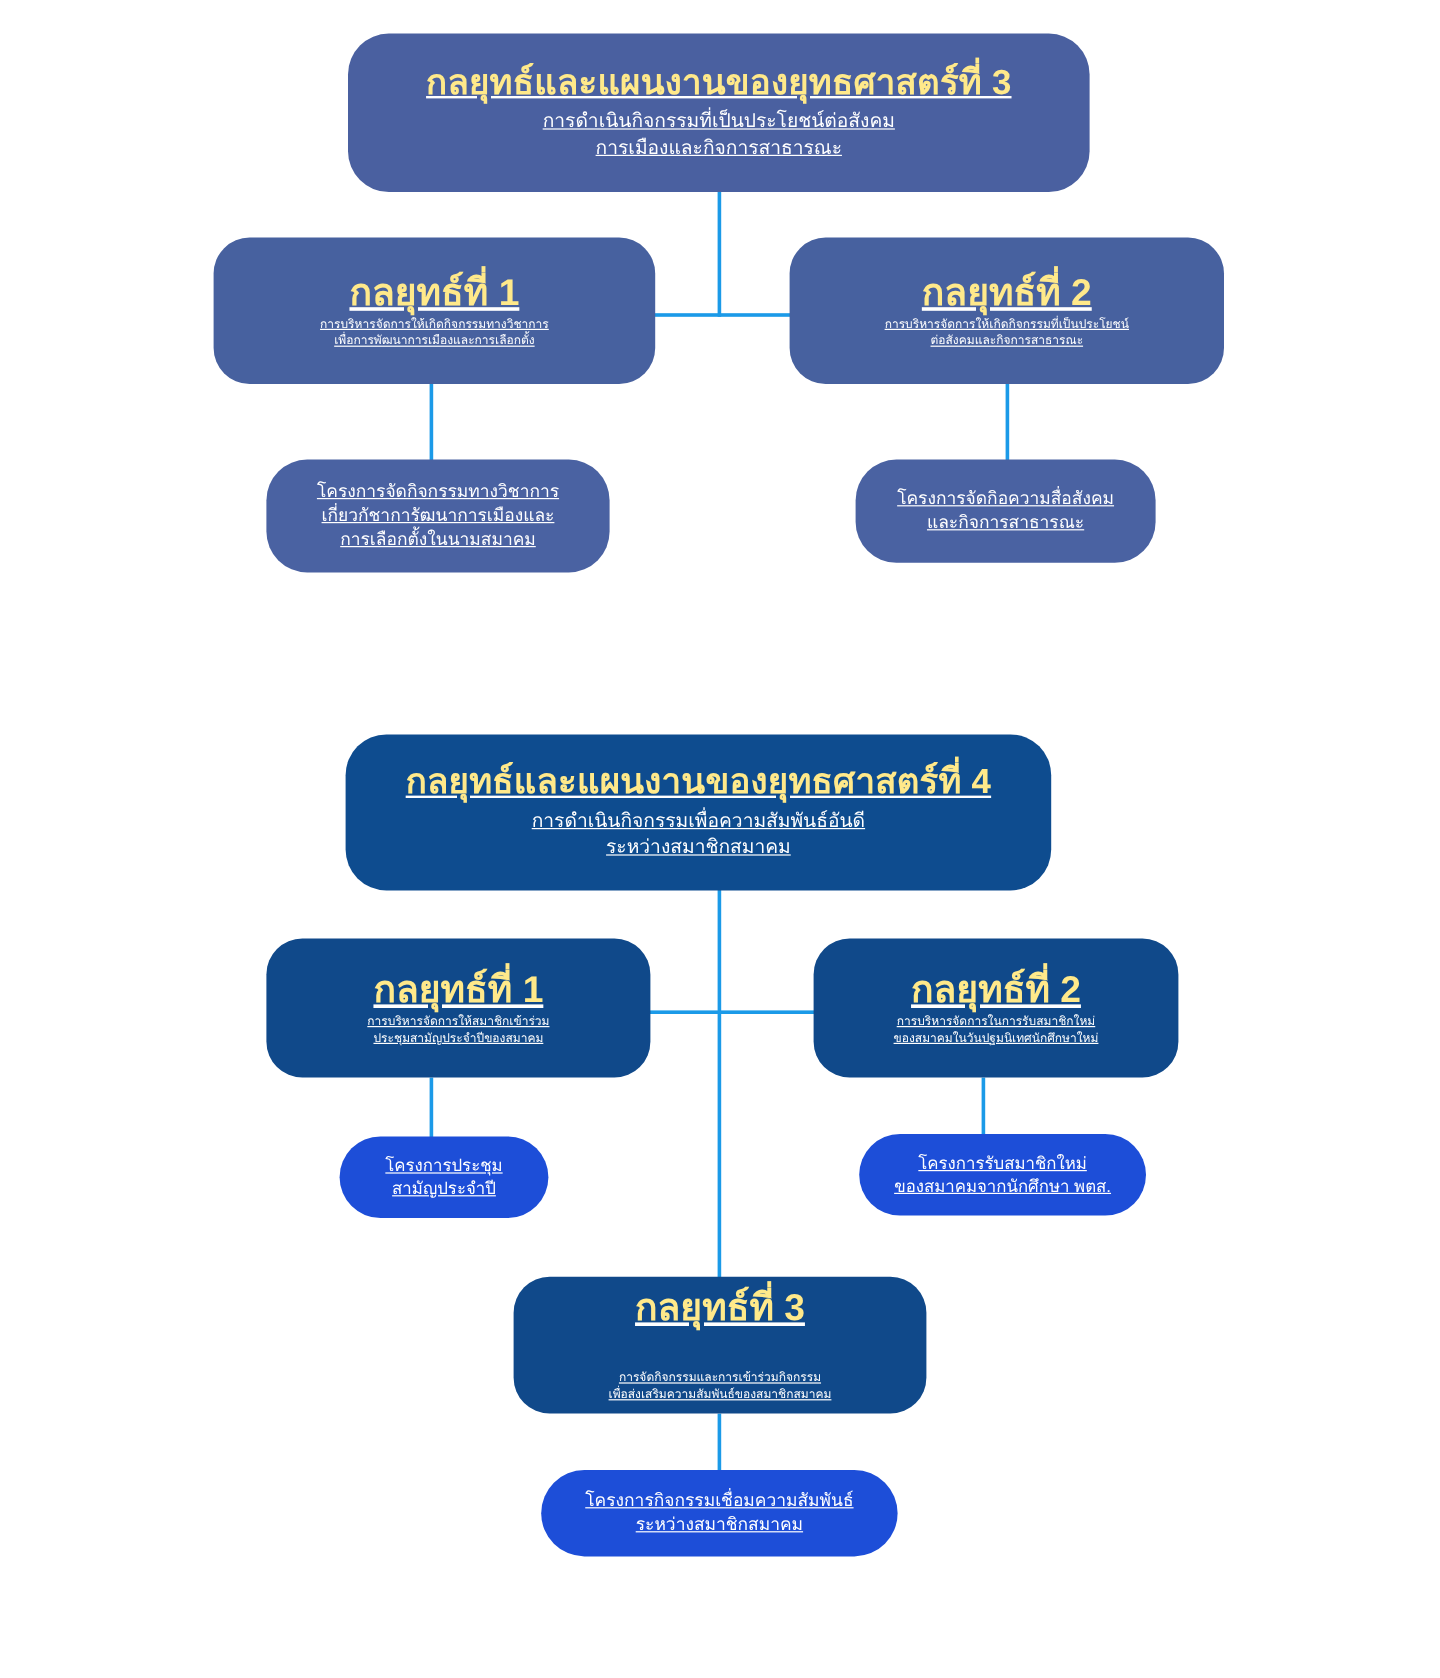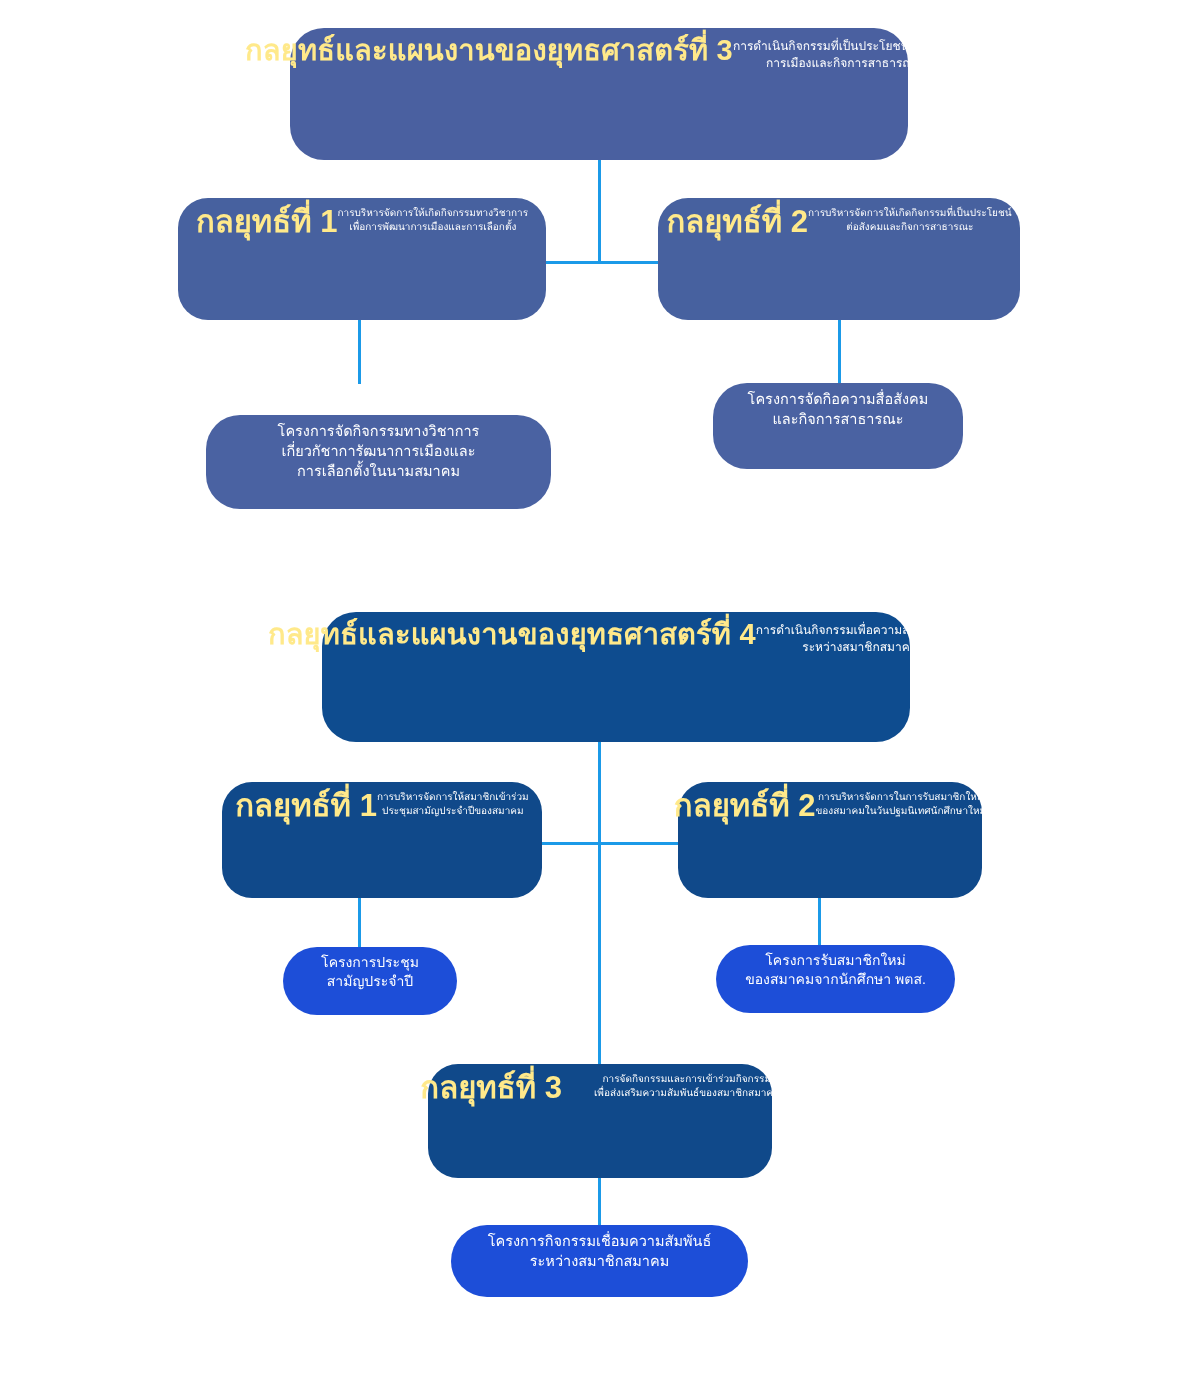--- a/index.html
+++ b/index.html
@@ -13,27 +13,28 @@
   }
   #canvas {
     position: relative;
     width: 1200px;
     height: 1398px;
     background: #ffffff;
   }
   .node {
     position: absolute;
     display: flex;
-    flex-direction: row;
-    align-items: flex-start;
+    flex-direction: column;
+    align-items: center;
     justify-content: center;
     text-align: center;
     color: #ffffff;
     z-index: 5;
     padding: 6px 14px;
+    text-decoration: underline;
   }
   .node .title {
     font-weight: bold;
     color: #ffe98a;
     line-height: 1.15;
     white-space: nowrap;
   }
   .node .sub {
     color: #ffffff;
     line-height: 1.38;
@@ -44,21 +45,21 @@
   .sA-header { background: #4a60a0; border-radius: 34px; }
   .sA-box    { background: #47619f; border-radius: 30px; }
   .sA-leaf   { background: #4a62a2; border-radius: 34px; }
 
   
   .sB-header { background: #0e4c8f; border-radius: 34px; }
   .sB-box    { background: #10498a; border-radius: 30px; }
   .sB-leaf   { background: #1d4ed8; border-radius: 38px; }
 
   .hdr .title { font-size: 29px; letter-spacing: .2px; }
-  .hdr .sub   { font-size: 12px; margin-top: 4px; }
+  .hdr .sub   { font-size: 16px; margin-top: 4px; }
 
   .strat .title { font-size: 31px; }
   .strat .sub   { font-size: 10px; margin-top: 2px; }
 
   .leaf .sub { font-size: 14.5px; }
   .leaf.small .sub { font-size: 14px; }
 
   
   .conn {
     position: absolute;
@@ -95,42 +96,42 @@
   </div>
 
   <div class="node strat sA-box" style="left:658px; top:198px; width:362px; height:122px;">
     <div class="title">กลยุทธ์ที่ 2</div>
     <div class="sub">
       <span class="ln">การบริหารจัดการให้เกิดกิจกรรมที่เป็นประโยชน์</span>
       <span class="ln">ต่อสังคมและกิจการสาธารณะ</span>
     </div>
   </div>
 
-  <div class="node leaf sA-leaf" style="left:206px; top:383px; width:345px; height:94px;margin-top:32px;">
+  <div class="node leaf sA-leaf" style="left:222px; top:383px; width:286px; height:94px;">
     <div class="sub">
       <span class="ln">โครงการจัดกิจกรรมทางวิชาการ</span>
       <span class="ln">เกี่ยวกัชาการัฒนาการเมืองและ</span>
       <span class="ln">การเลือกตั้งในนามสมาคม</span>
     </div>
   </div>
 
   <div class="node leaf sA-leaf" style="left:713px; top:383px; width:250px; height:86px;">
     <div class="sub">
       <span class="ln">โครงการจัดกิอความสื่อสังคม</span>
       <span class="ln">และกิจการสาธารณะ</span>
     </div>
   </div>
 
   <div class="conn v" style="left:598px; top:740px; height:328px;"></div>
   <div class="conn h" style="left:358px; top:842px; width:330px;"></div>
   <div class="conn v" style="left:358px; top:898px; height:50px;"></div>
   <div class="conn v" style="left:818px; top:898px; height:48px;"></div>
   <div class="conn v" style="left:598px; top:1178px; height:48px;"></div>
 
-  <div class="node hdr sB-header" style="left:322px; top:612px; width:588px; height:130px;">
+  <div class="node hdr sB-header" style="left:288px; top:612px; width:588px; height:130px;">
     <div class="title">กลยุทธ์และแผนงานของยุทธศาสตร์ที่ 4</div>
     <div class="sub">
       <span class="ln">การดำเนินกิจกรรมเพื่อความสัมพันธ์อันดี</span>
       <span class="ln">ระหว่างสมาชิกสมาคม</span>
     </div>
   </div>
 
   <div class="node strat sB-box" style="left:222px; top:782px; width:320px; height:116px;">
     <div class="title">กลยุทธ์ที่ 1</div>
     <div class="sub">

